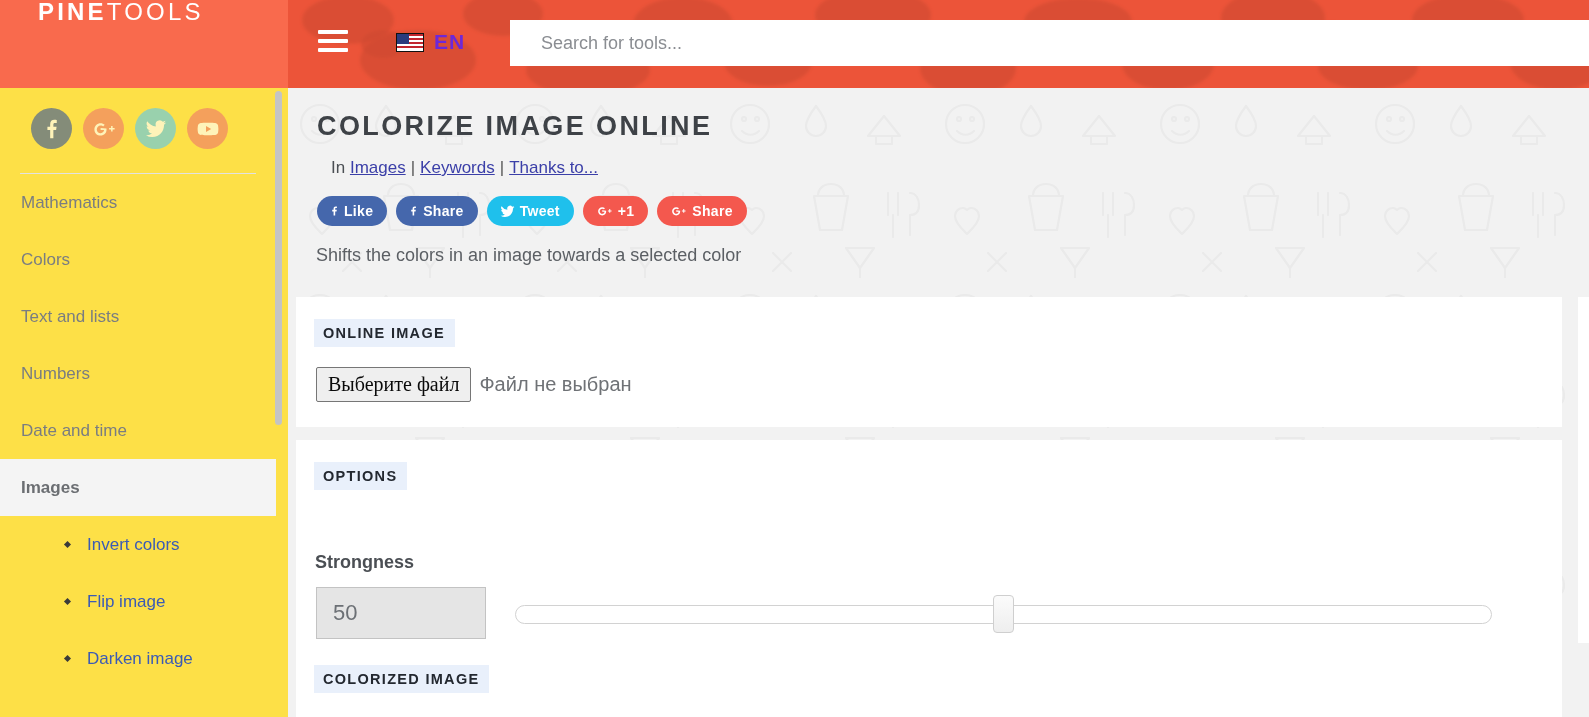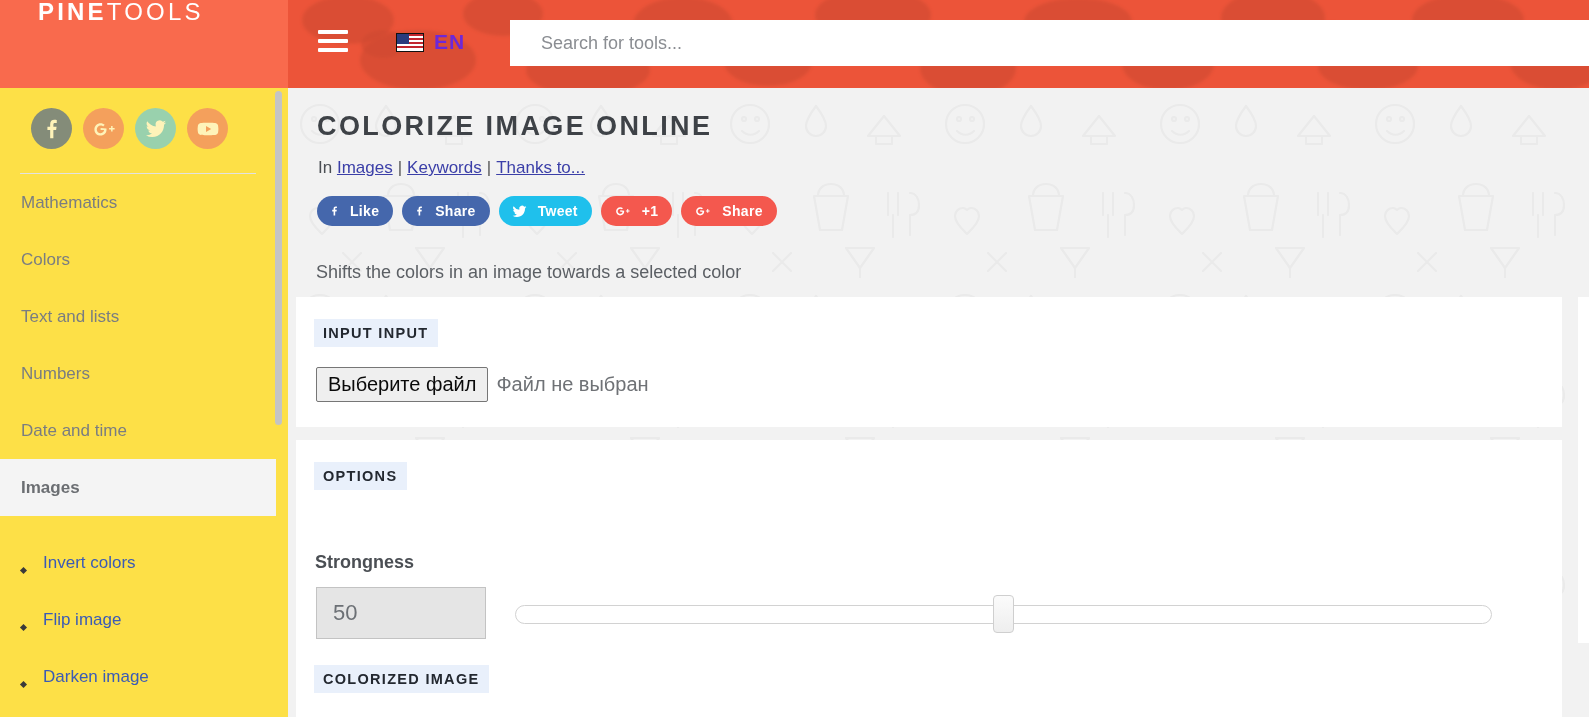--- a/index.html
+++ b/index.html
@@ -179,23 +179,24 @@
     cursor: pointer;
   }
   .nav-item.active {
     background: #f4f4f4;
     color: #6b6e72;
     font-weight: 700;
   }
   .sub-item {
     height: 57px;
     display: flex;
-    align-items: flex-end;
+    align-items: center;
     padding-left: 21px;
     cursor: pointer;
+    margin-left: 44px;
   }
   .sub-bullet {
     width: 5px; height: 5px;
     background: #3a3a3a;
     transform: rotate(45deg);
     margin-right: 17px;
     flex: none;
   }
   .sub-link {
     font-size: 17px;
@@ -227,21 +228,21 @@
     position: absolute;
     left: 29px; top: 23px;
     font-size: 27px;
     font-weight: 700;
     letter-spacing: 2.4px;
     color: #3e4247;
     white-space: nowrap;
   }
   #breadcrumb {
     position: absolute;
-    left: 30px; top: 70px;
+    left: 43px; top: 70px;
     font-size: 17px;
     color: #4b4f54;
     white-space: nowrap;
   }
   #breadcrumb a {
     color: #3b3fa8;
     text-decoration: underline;
   }
   #breadcrumb .sep { color: #555; padding: 0 5px; }
 
@@ -251,21 +252,21 @@
     display: flex;
     gap: 9px;
   }
   .share-btn {
     height: 30px;
     display: flex;
     align-items: center;
     border-radius: 15px;
     cursor: pointer;
     padding: 0 14px 0 12px;
-    gap: 10px;
+    gap: 4px;
   }
   .share-btn .glyph {
     color: #ffffff;
     font-size: 16px;
     font-weight: 700;
     line-height: 1;
     display: flex;
     align-items: center;
   }
   .share-btn .lbl {
@@ -273,21 +274,21 @@
     font-size: 14px;
     font-weight: 700;
     letter-spacing: .3px;
   }
   .fb { background: #4567ac; }
   .tw { background: #1fc0ec; }
   .gp { background: #f4584e; }
 
   #tool-desc {
     position: absolute;
-    left: 28px; top: 174px;
+    left: 28px; top: 157px;
     font-size: 18px;
     color: #5b5f64;
     white-space: nowrap;
   }
 
   .panel {
     position: absolute;
     left: 8px;
     width: 1266px;
     background: #ffffff;
@@ -308,21 +309,21 @@
   }
 
   #file-row {
     position: absolute;
     left: 20px; top: 70px;
     display: flex;
     align-items: center;
     gap: 8px;
   }
   #file-btn {
-    font-family: Liberation Sans, sans-serif;
+    font-family: Liberation Serif, serif;
     font-size: 20px;
     color: #0a0a0a;
     background: #efefef;
     border: 1px solid #767676;
     border-radius: 2px;
     padding: 4px 11px;
     cursor: pointer;
     line-height: 1.25;
   }
   #file-status {
@@ -602,21 +603,21 @@
               <path d="M20.6 11.1v-2h-1.5v2h-2v1.5h2v2h1.5v-2h2v-1.5z"></path>
             </svg>
         </span>
         <span class="lbl">Share</span>
       </div>
     </div>
 
     <div id="tool-desc">Shifts the colors in an image towards a selected color</div>
 
     <div class="panel" id="panel-input">
-      <div class="section-tag">INPUT INPUT</div>
+      <div class="section-tag">ONLINE IMAGE</div>
       <div id="file-row">
         <button id="file-btn">Выберите файл</button>
         <span id="file-status">Файл не выбран</span>
       </div>
     </div>
 
     <div class="panel" id="panel-opts">
       <div class="section-tag">OPTIONS</div>
       <div id="opt-label">Strongness</div>
       <input id="strong-number" type="text" value="50" style="">

